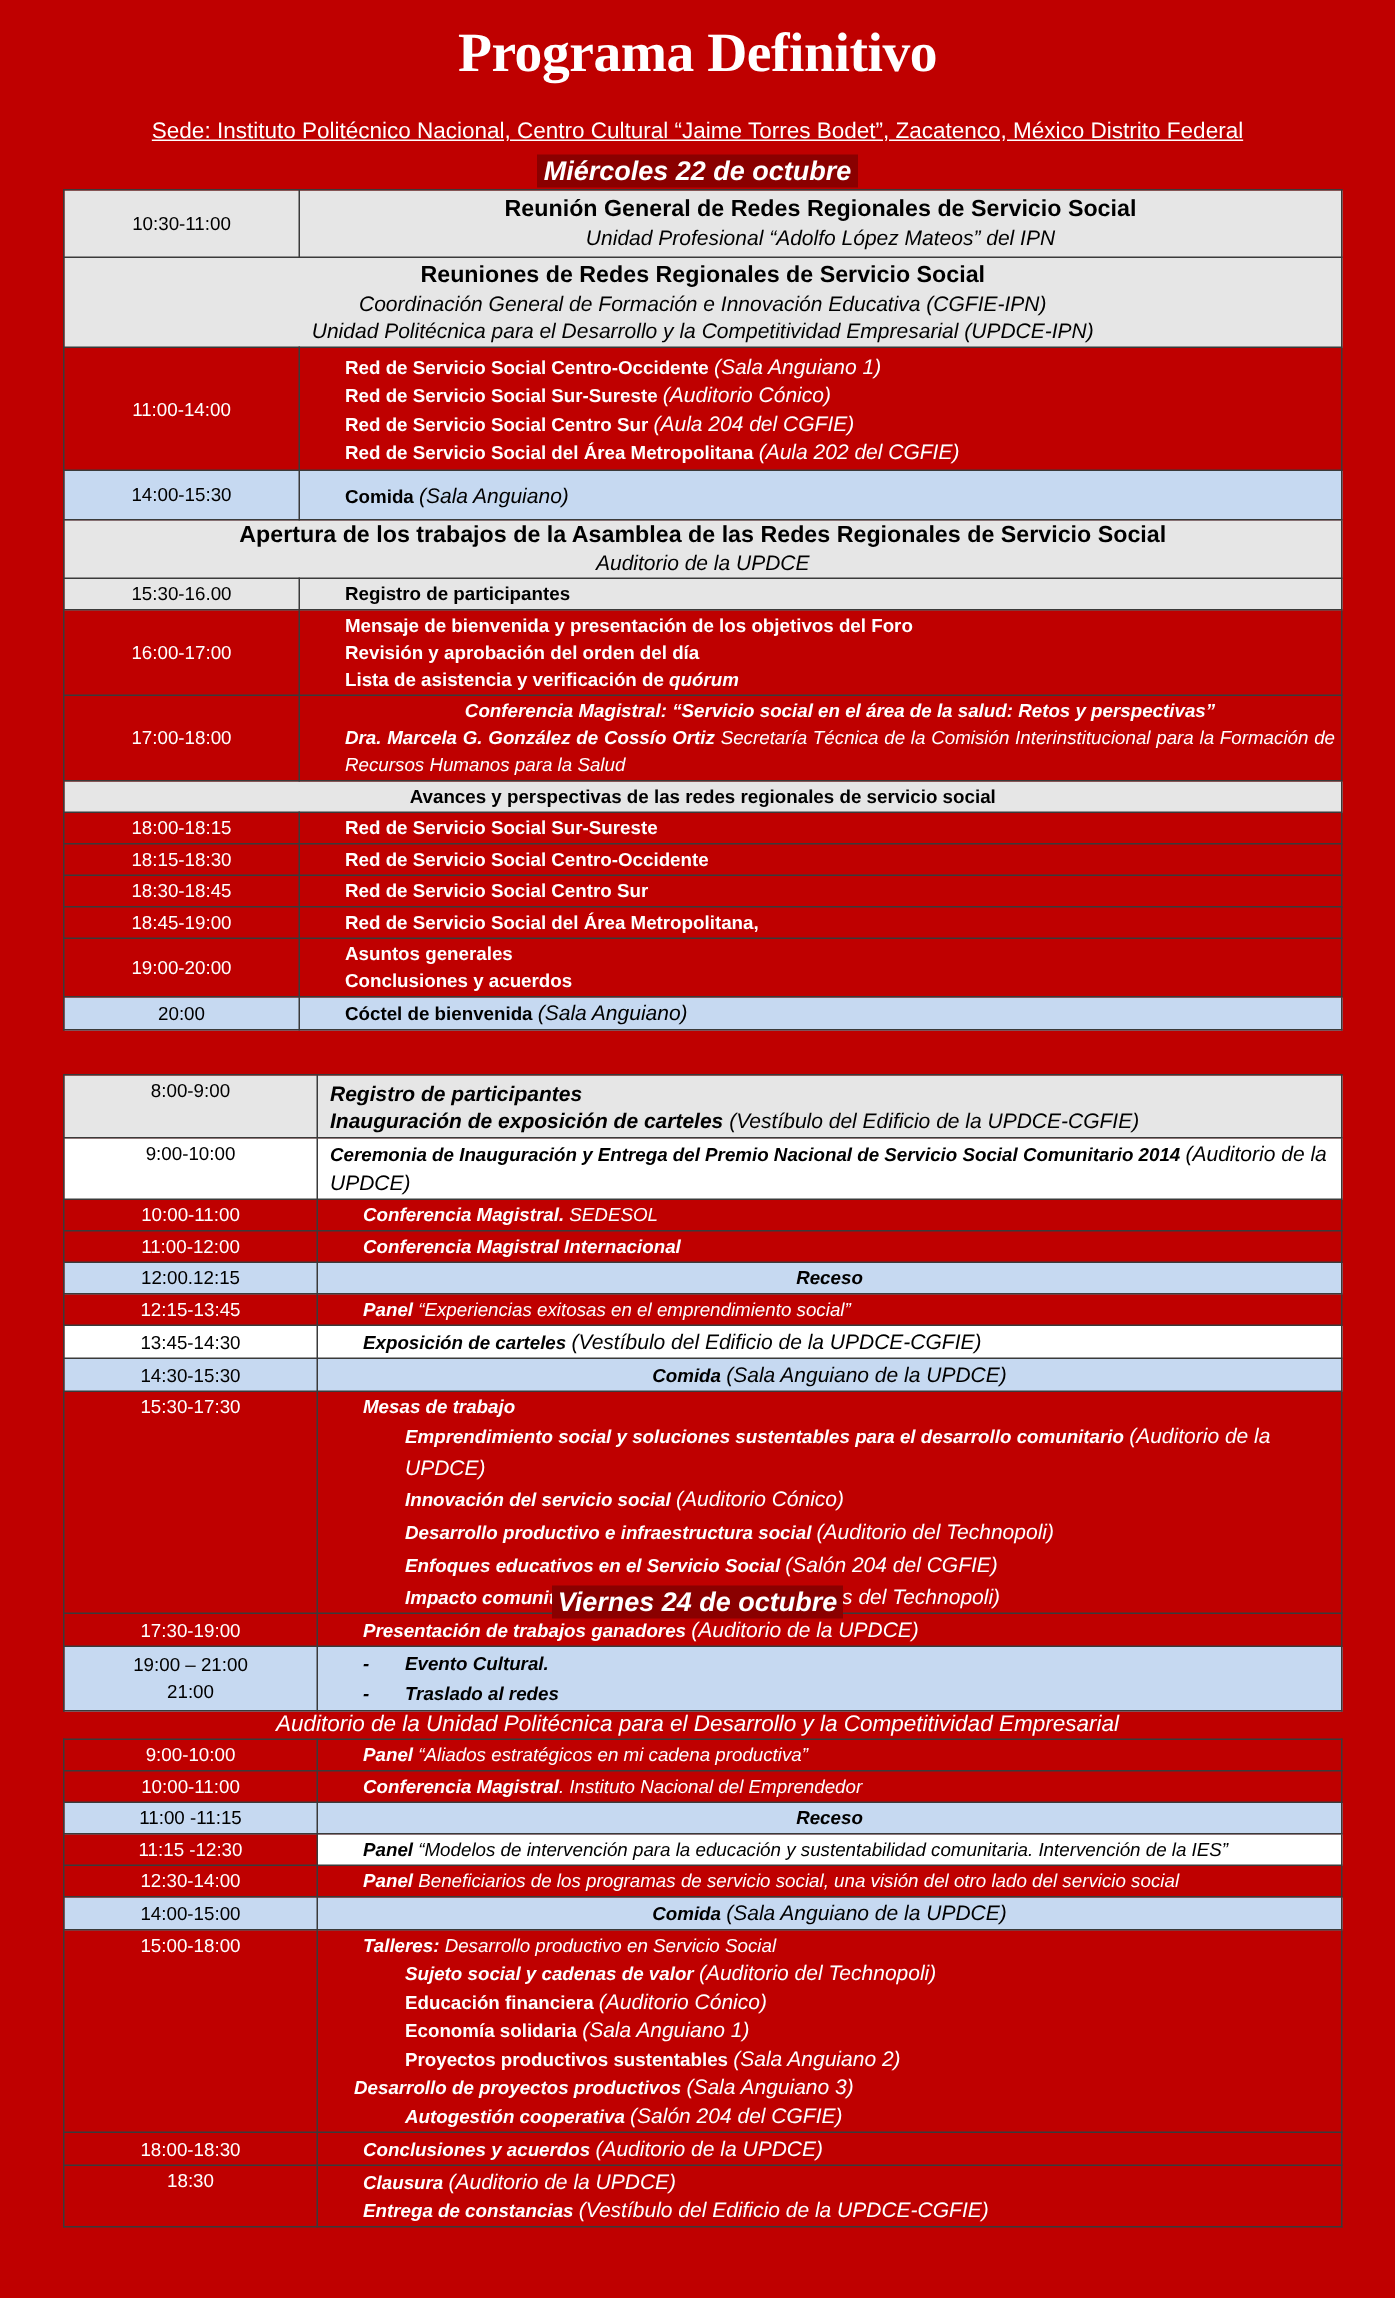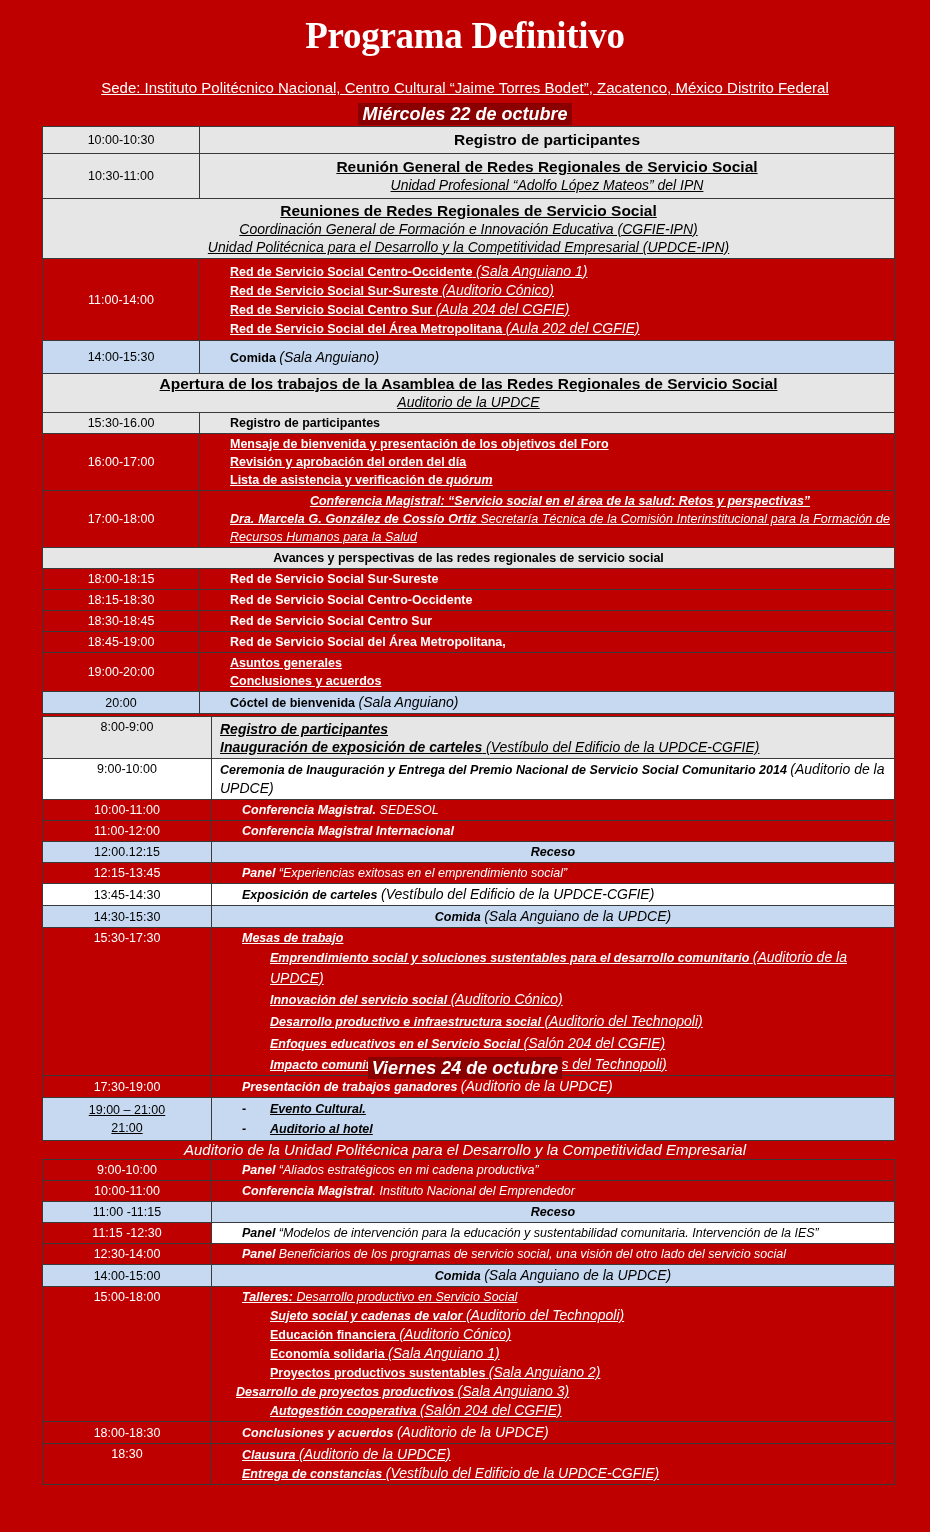--- a/index.html
+++ b/index.html
@@ -16,36 +16,32 @@
   tr.gray td{background:#e6e6e6;color:#000;}
   tr.blue td{background:#c6d9f1;color:#000;}
   tr.white td{background:#fff;color:#000;}
   td.c{text-align:center;}
   .b{font-weight:bold;}
   .i{font-style:italic;}
   .sm{font-size:14px;}
   .big{font-size:15.5px;font-weight:bold;}
   .in1{padding-left:30px;}
   td.top{vertical-align:top;}
-  .line{display:block;text-decoration:underline;}
+  .line{display:block;}
 </style>
 </head>
 <body>
 
 <div class="title">Programa Definitivo</div>
 <div class="sede">Sede: Instituto Politécnico Nacional, Centro Cultural “Jaime Torres Bodet”, Zacatenco, México Distrito Federal</div>
 
 <div class="day" style="top:103px;"><span>Miércoles 22 de octubre</span></div>
 
 <table style="top:126px;">
   <tbody>
-      <tr class="gray" style="height:27px;">
-    <td class="t">10:00-10:30</td>
-    <td class="c big">Registro de participantes</td>
-  </tr>
   <tr class="gray" style="height:45px;">
     <td class="t">10:30-11:00</td>
     <td class="c">
           <span class="line big">Reunión General de Redes Regionales de Servicio Social</span>
           <span class="line i sm">Unidad Profesional “Adolfo López Mateos” del IPN</span>
         </td>
   </tr>
   <tr class="gray" style="height:60px;">
     <td colspan="2" class="c">
           <span class="line big">Reuniones de Redes Regionales de Servicio Social</span>
@@ -178,21 +174,21 @@
         <td class="t" style="font-style:normal;">17:30-19:00</td>
         <td class="in1"><b>Presentación de trabajos ganadores</b> <span class="sm">(Auditorio de la UPDCE)</span></td>
       </tr>
   <tr class="blue" style="height:42px;">
     <td class="t" style="font-style:normal;">
           <span class="line">19:00 – 21:00</span>
           <span class="line">21:00</span>
         </td>
     <td class="in1 b">
       <span class="line" style="line-height:20px;"><span style="display:inline-block;width:28px;">-</span><span>Evento Cultural.</span></span>
-      <span class="line" style="line-height:20px;"><span style="display:inline-block;width:28px;">-</span><span>Auditorio al hotel</span></span>
+      <span class="line" style="line-height:20px;"><span style="display:inline-block;width:28px;">-</span><span>Traslado al redes</span></span>
     </td>
   </tr>
 </tbody>
   </table>
 
 <div class="day" style="top:1057px;"><span>Viernes 24 de octubre</span></div>
 <div class="subnote" style="top:1141px;">Auditorio de la Unidad Politécnica para el Desarrollo y la Competitividad Empresarial</div>
 
 <table style="top:1159px;font-style:italic;">
   <tbody>

